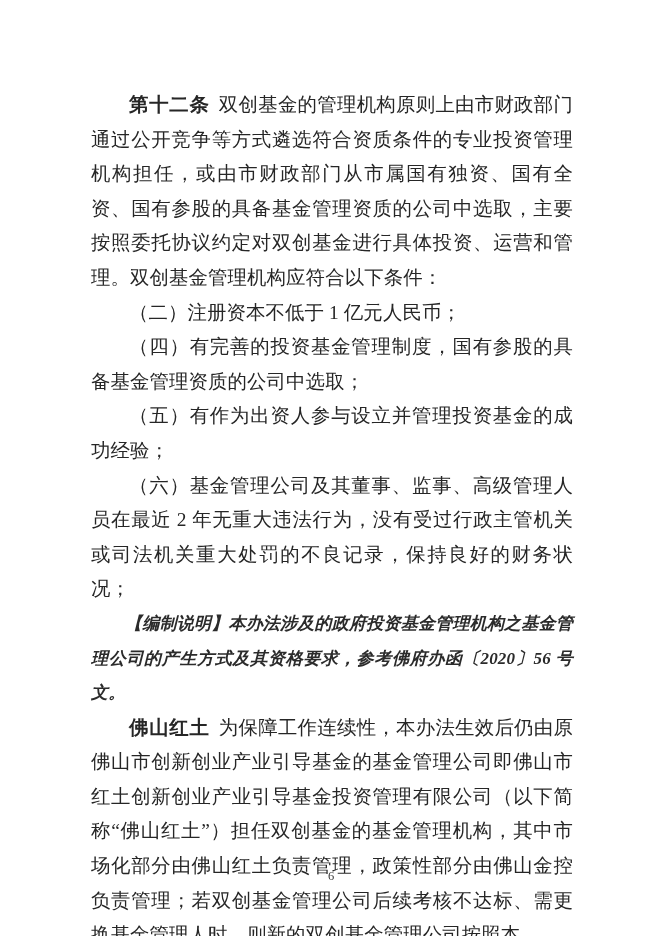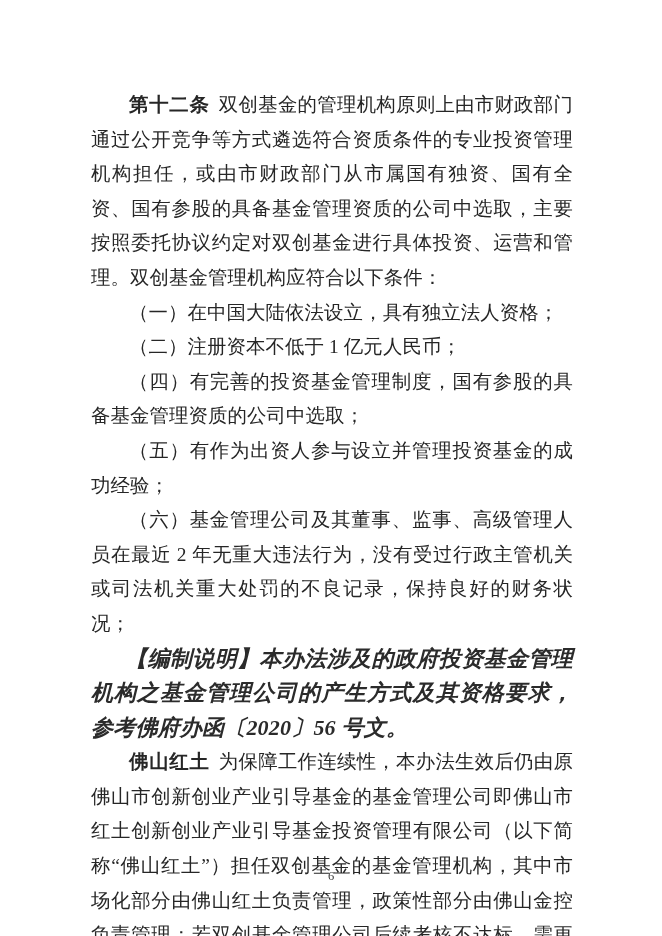--- a/index.html
+++ b/index.html
@@ -46,21 +46,21 @@
     font-weight: bold;
     letter-spacing: 0.6px;
   }
   .art-gap {
     display: inline-block;
     width: 9px;
   }
   
   .note {
     font-family: "Liberation Serif", "DejaVu Serif", serif;
-    font-size: 22px;
+    font-size: 17px;
     line-height: 34.6px;
     text-align: justify;
     text-align-last: left;
     text-justify: inter-ideograph;
     text-indent: 34px;
     margin: 0;
     color: #2b2b2b;
     font-style: italic;
     font-weight: bold;
     letter-spacing: 0.2px;
@@ -81,21 +81,20 @@
 </style>
 </head>
 <body>
 
 <div id="page">
 
   <div id="doc-body">
 
     <p class="para indent"><span class="article-no">第十二条</span><span class="art-gap"></span><span>双创基金的管理机构原则上由市财政部门通过公开竞争等方式遴选符合资质条件的专业投资管理机构担任，或由市财政部门从市属国有独资、国有全资、国有参股的具备基金管理资质的公司中选取，主要按照委托协议约定对双创基金进行具体投资、运营和管理。双创基金管理机构应符合以下条件：</span></p>
 
-    <p class="para indent">（一）在中国大陆依法设立，具有独立法人资格；</p>
 
     <p class="para indent">（二）注册资本不低于 1 亿元人民币；</p>
 
 
     <p class="para indent">（四）有完善的投资基金管理制度，国有参股的具备基金管理资质的公司中选取；</p>
 
     <p class="para indent">（五）有作为出资人参与设立并管理投资基金的成功经验；</p>
 
     <p class="para indent">（六）基金管理公司及其董事、监事、高级管理人员在最近 2 年无重大违法行为，没有受过行政主管机关或司法机关重大处罚的不良记录，保持良好的财务状况；</p>
 

